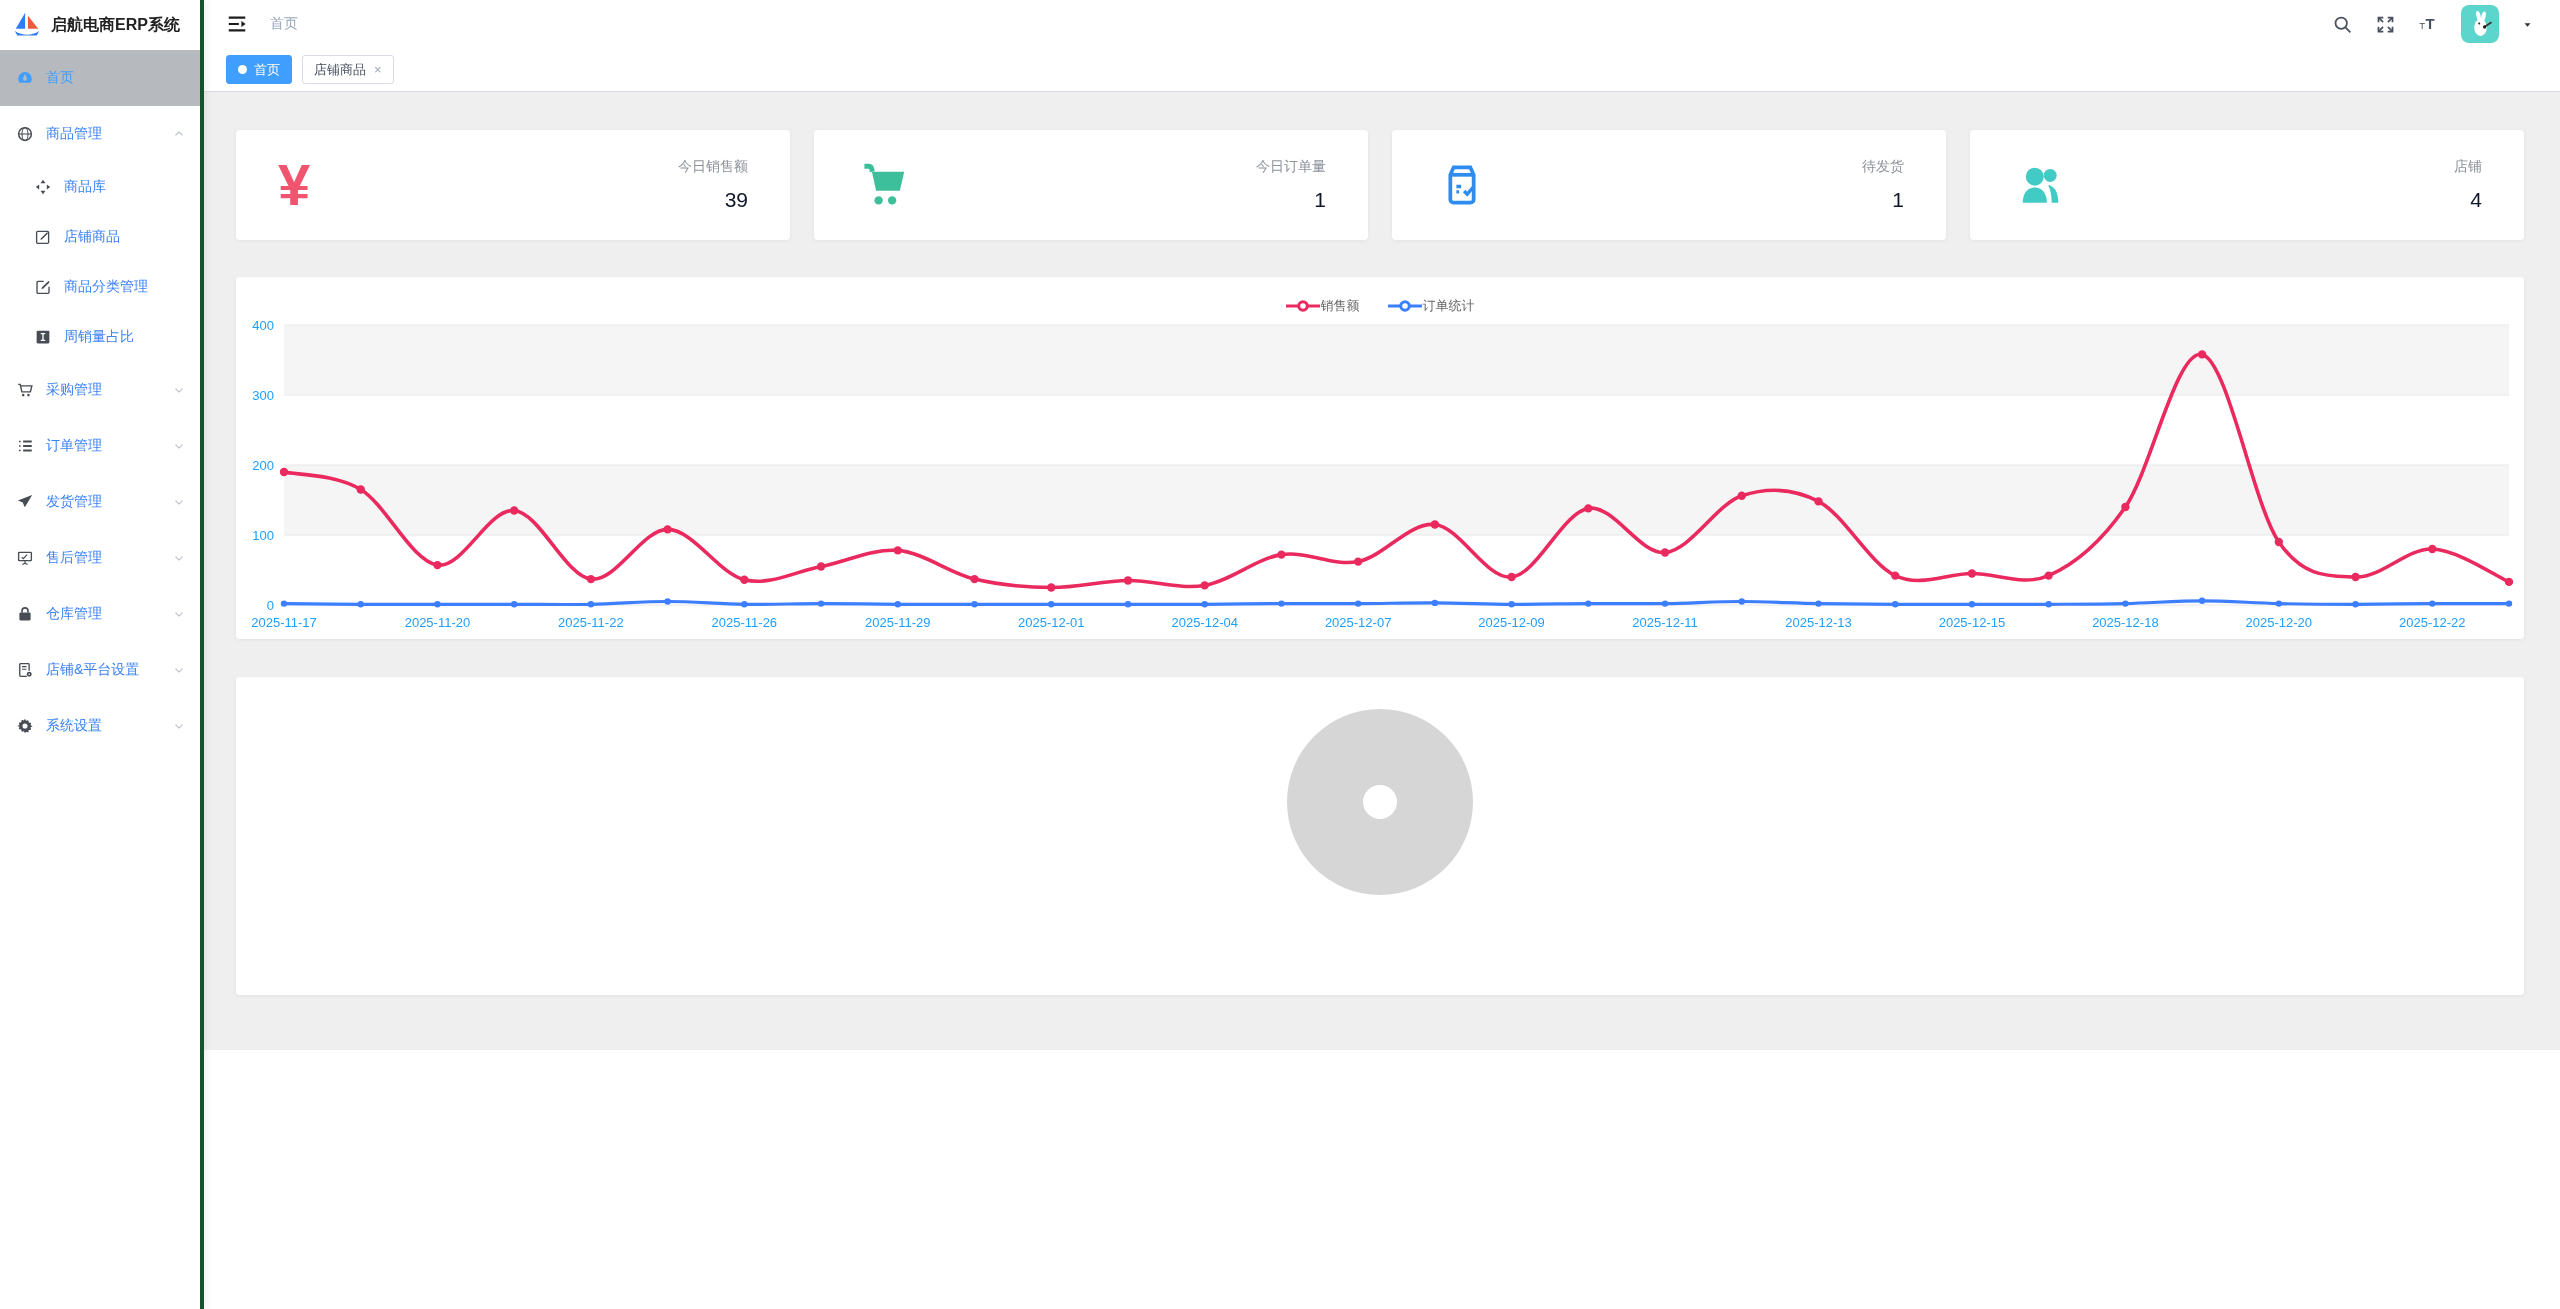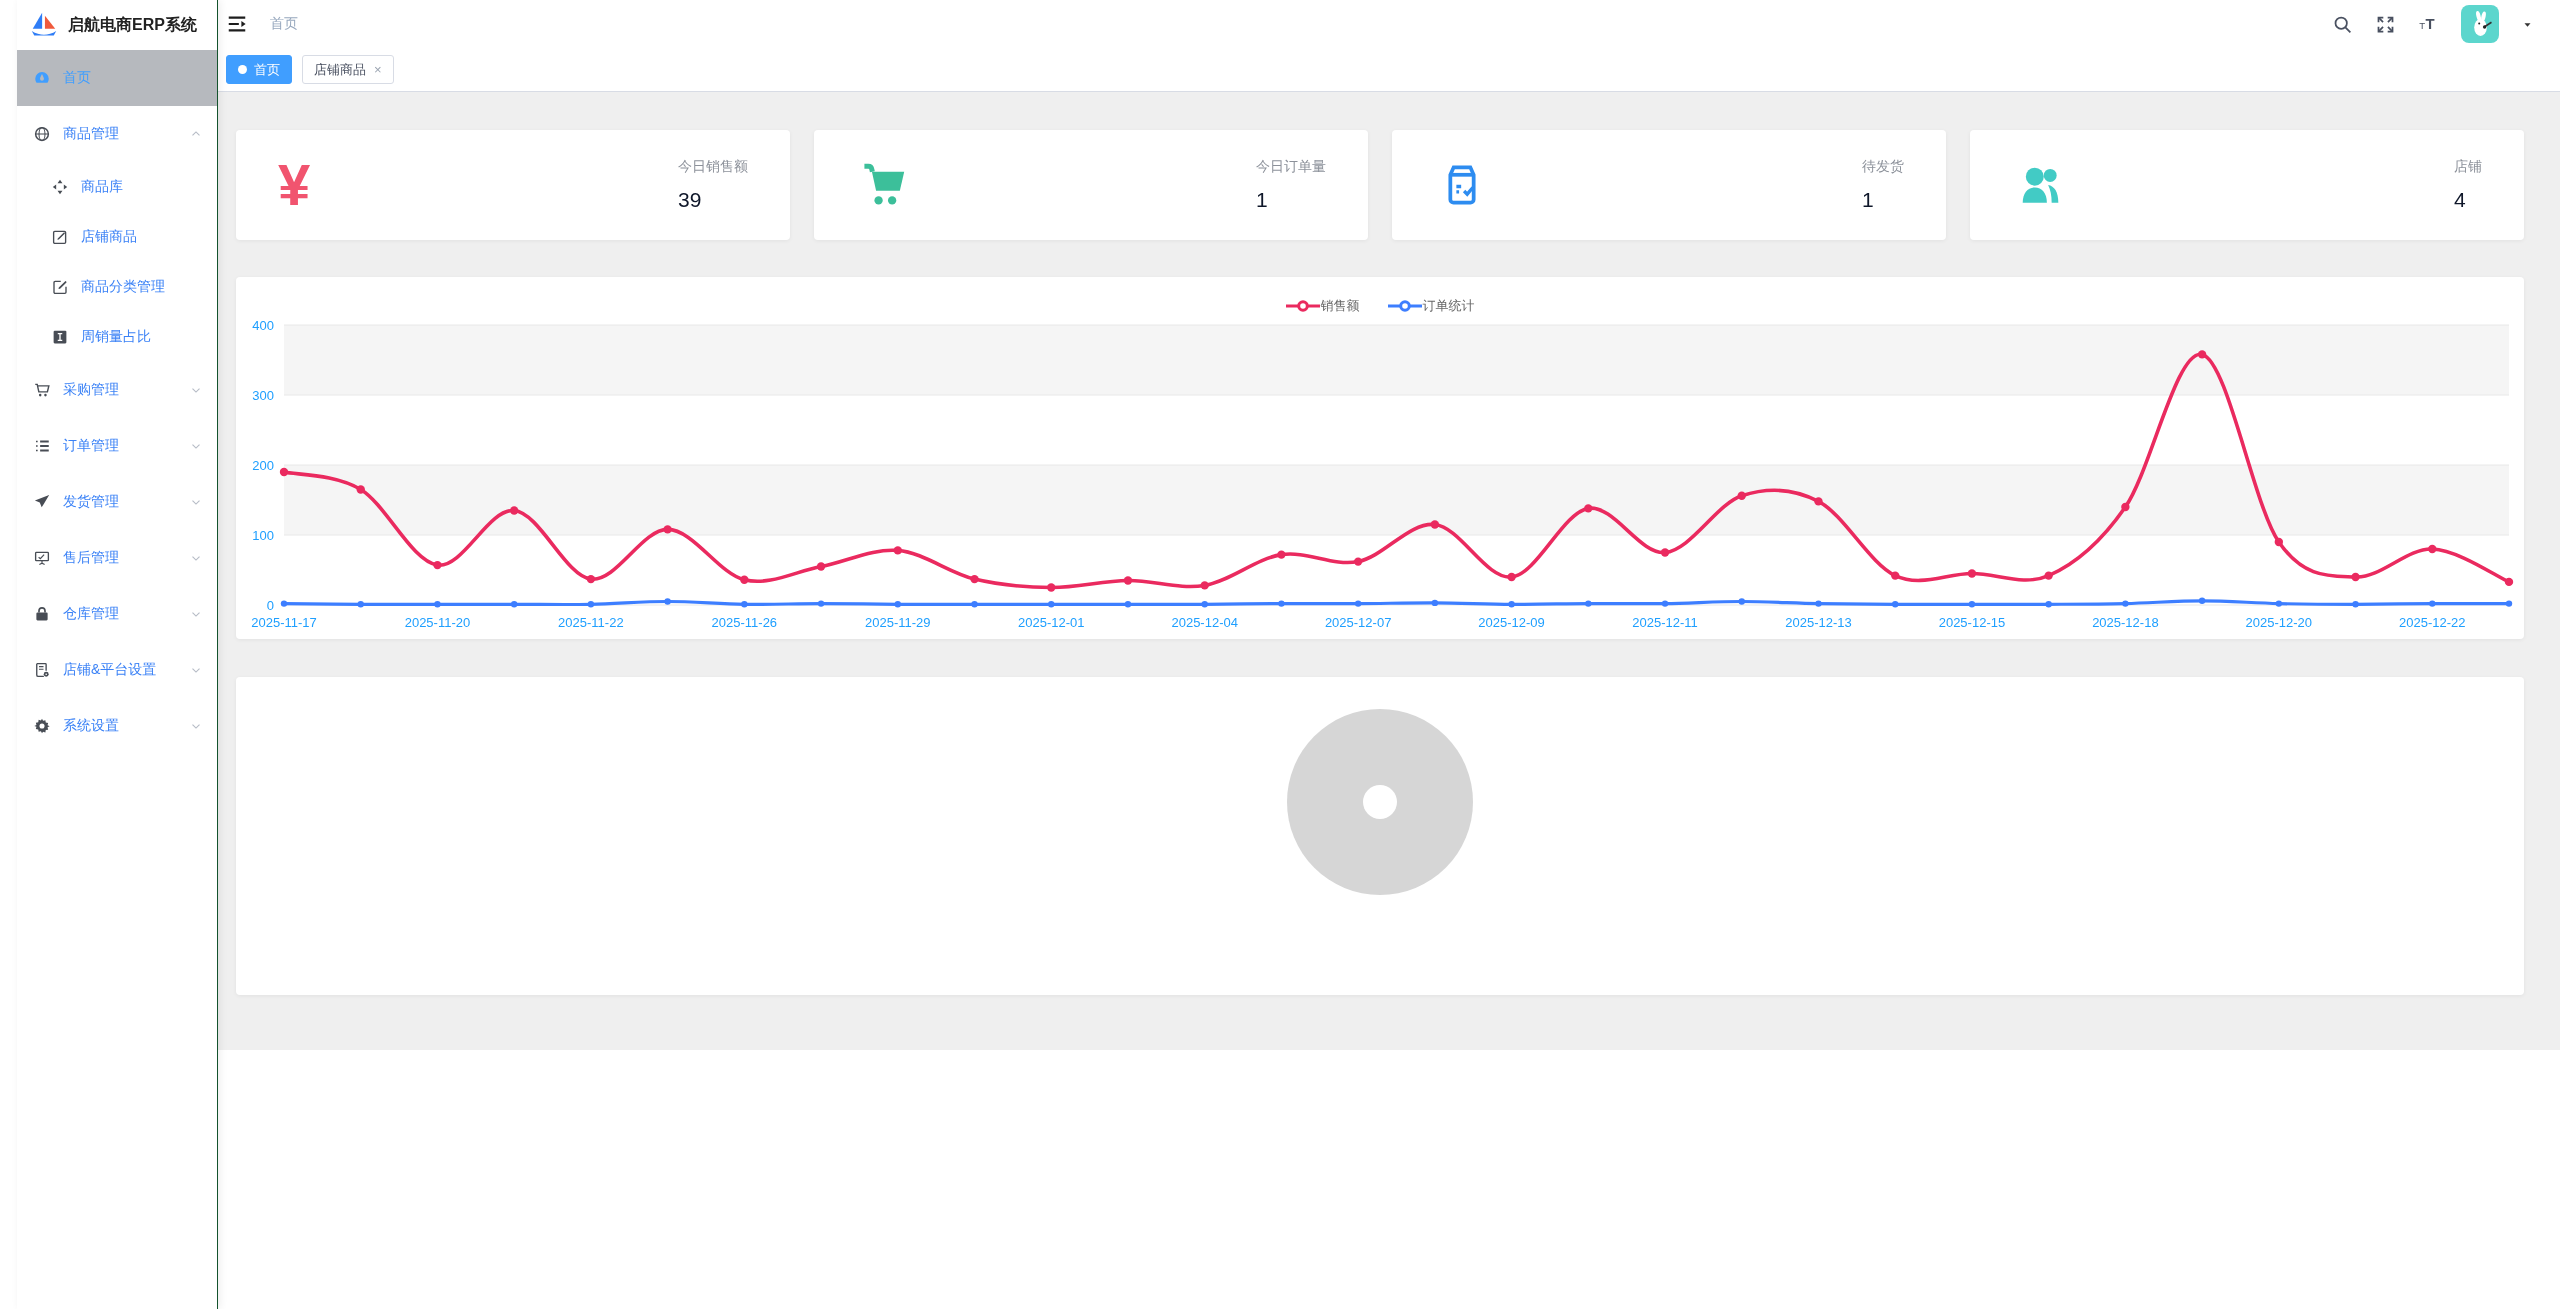--- a/index.html
+++ b/index.html
@@ -1,20 +1,20 @@
 <!DOCTYPE html>
 <html><head>
 <meta charset="utf-8">
 <style>
   html,body{margin:0;padding:0;background:#fff;}
   body{width:2560px;height:1309px;overflow:hidden;position:relative;
        font-family:"Liberation Sans","DejaVu Sans",sans-serif;color:#515a6e;}
   
-  .sidebar{position:absolute;left:17px;top:0;bottom:0;width:200px;background:#fff;
-           border-right:1px solid #14532d;box-shadow:2px 0 8px rgba(0,0,0,.07);z-index:20;}
+  .sidebar{position:absolute;left:0;top:0;bottom:0;width:200px;background:#fff;
+           border-right:4px solid #14532d;box-shadow:2px 0 8px rgba(0,0,0,.07);z-index:20;}
   .logo{height:50px;display:flex;align-items:center;gap:9px;padding:0 12px;}
   .logo svg{width:30px;height:30px;flex:none;}
   .logo .title{font-size:16px;font-weight:bold;color:#222;white-space:nowrap;}
   .menu{display:block;}
   .mi{height:56px;display:flex;align-items:center;padding:0 14px 0 16px;font-size:14px;
       color:#3b82f6;cursor:pointer;position:relative;}
   .mi .ic{width:18px;height:18px;margin-right:12px;flex:none;color:#484d55;}
   .mi .ic svg{width:18px;height:18px;display:block;}
   .mi.sub{height:50px;padding-left:34px;}
   .mi .caret{margin-left:auto;width:14px;height:14px;color:#b6bcc6;}
@@ -44,21 +44,21 @@
   .tag.active .dot{display:inline-block;}
   .tag .x{margin-left:8px;color:#9aa3b0;font-size:13px;line-height:1;}
   
   .content{background:#efefef;padding:38px 36px 55px 36px;}
   .cards{display:grid;grid-template-columns:repeat(4,1fr);gap:24px;}
   .card{height:110px;background:#fff;border-radius:4px;box-shadow:0 1px 4px rgba(0,0,0,.06);
         display:flex;align-items:center;justify-content:space-between;padding:0 42px;}
   .card .cic{width:56px;height:56px;display:flex;align-items:center;justify-content:center;}
   .card .cic svg{width:50px;height:50px;display:block;}
   .card .yen{font-size:58px;font-weight:bold;line-height:1;}
-  .card .meta{text-align:left;}
+  .card .meta{text-align:right;}
   .card .lbl{font-size:14px;color:#8c919a;margin-bottom:12px;}
   .card .val{font-size:21px;font-weight:normal;color:#0f172a;}
   .panel{background:#fff;border-radius:4px;box-shadow:0 1px 4px rgba(0,0,0,.06);}
   .chart-panel{margin-top:37px;height:362px;overflow:hidden;}
   .legend{display:flex;justify-content:center;align-items:center;gap:28px;padding-top:15px;height:27px;}
   .legend .li{display:flex;align-items:center;gap:1px;font-size:13px;color:#666;cursor:pointer;}
   .donut-panel{margin-top:38px;height:318px;position:relative;}
   .donut-legend{position:absolute;left:0;right:0;bottom:20px;display:flex;justify-content:center;
                 align-items:center;gap:8px;font-size:13px;color:#555;}
   .donut-legend .swatch{width:30px;height:15px;border-radius:7px;cursor:pointer;}

